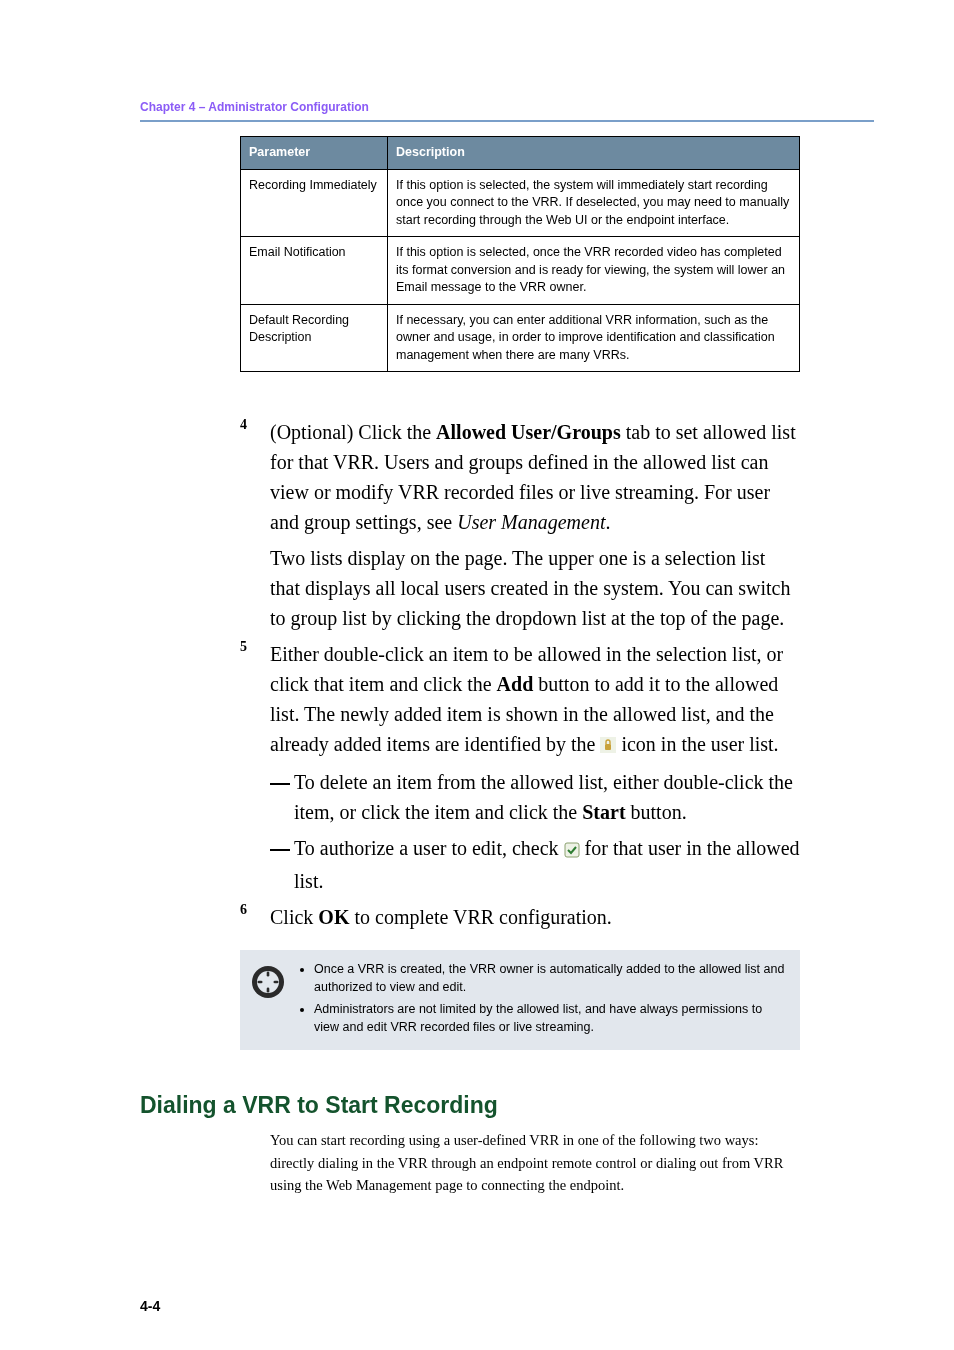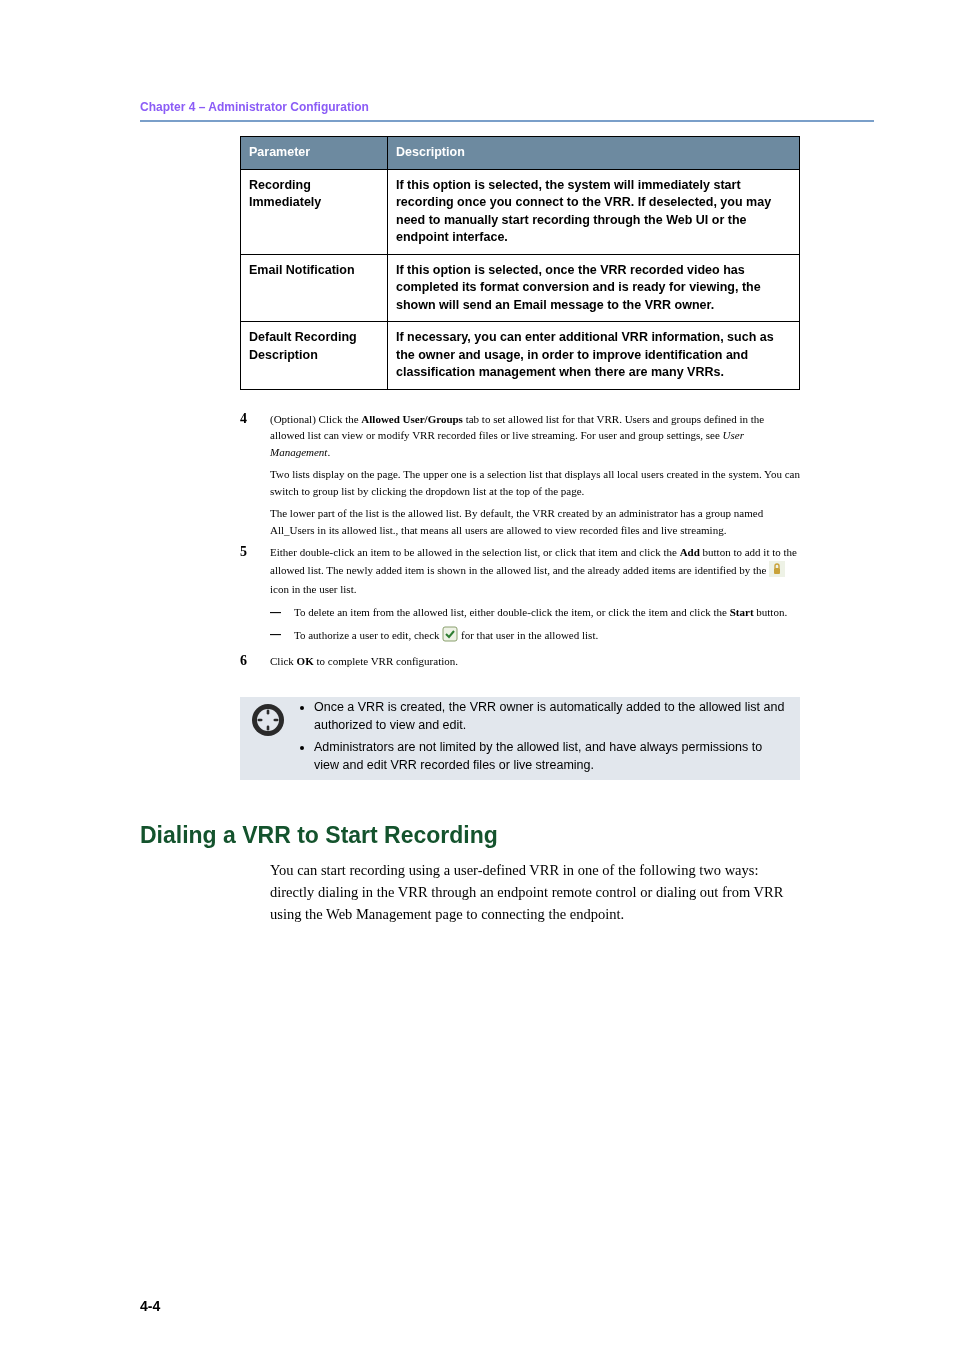--- a/index.html
+++ b/index.html
@@ -25,30 +25,29 @@
   }
   .rule {
     height: 2px;
     background: #7a9fc9;
     margin-bottom: 14px;
   }
   table.params {
     border-collapse: collapse;
     width: 560px;
     margin-left: 100px;
-    margin-bottom: 21px;
+    margin-bottom: 45px;
   }
   table.params th, table.params td {
     border: 1px solid #000;
     padding: 7px 8px;
     text-align: left;
     vertical-align: top;
     font-size: 12.5px;
     line-height: 1.4;
-    font-weight: bold;
   }
   table.params th {
     background: #6d8aa0;
     color: #fff;
     font-weight: bold;
   }
   table.params th.col1 { width: 130px; }
   .body-block {
     margin-left: 100px;
     width: 560px;
@@ -59,21 +58,21 @@
   }
   .step-num {
     width: 30px;
     flex: 0 0 30px;
     font-family: "Palatino Linotype", Palatino, Georgia, serif;
     font-weight: bold;
     font-size: 14px;
   }
   .step-text, .para, .sub-dash, .sub-dash-text {
     font-family: "Palatino Linotype", Palatino, Georgia, serif;
-    font-size: 11px;
+    font-size: 20px;
     line-height: 1.5;
   }
   .para { margin-top: 6px; margin-left: 30px; }
   .sub-dash {
     display: flex;
     margin-left: 30px;
     margin-top: 6px;
   }
   .dash-mark {
     width: 24px;
@@ -81,24 +80,24 @@
     font-weight: bold;
     font-family: Arial, sans-serif;
   }
   .inline-icon {
     display: inline-block;
     vertical-align: middle;
   }
   .note-box {
     display: flex;
     background: #e2e7ed;
-    margin-top: 28px;
+    margin-top: 18px;
     margin-left: 100px;
     width: 560px;
-    padding: 1px 10px;
+    padding: 10px 10px;
     box-sizing: border-box;
     align-items: flex-start;
   }
   .note-icon {
     flex: 0 0 40px;
     margin-right: 8px;
     margin-top: 4px;
   }
   .note-list {
     font-family: Arial, Helvetica, sans-serif;
@@ -145,39 +144,38 @@
         <th>Description</th>
       </tr>
     </thead>
     <tbody>
       <tr>
         <td>Recording Immediately</td>
         <td>If this option is selected, the system will immediately start recording once you connect to the VRR. If deselected, you may need to manually start recording through the Web UI or the endpoint interface.</td>
       </tr>
       <tr>
         <td>Email Notification</td>
-        <td>If this option is selected, once the VRR recorded video has completed its format conversion and is ready for viewing, the shown will send an Email message to the VRR owner.</td>
+        <td>If this option is selected, once the VRR recorded video has completed its format conversion and is ready for viewing, the system will lower an Email message to the VRR owner.</td>
       </tr>
       <tr>
         <td>Default Recording Description</td>
         <td>If necessary, you can enter additional VRR information, such as the owner and usage, in order to improve identification and classification management when there are many VRRs.</td>
       </tr>
     </tbody>
   </table>
 
   <div class="body-block">
 
     <div class="step">
       <div class="step-num">4</div>
       <div class="step-text">
         <span>(Optional) Click the </span><b>Allowed User/Groups</b><span> tab to set allowed list for that VRR. Users and groups defined in the allowed list can view or modify VRR recorded files or live streaming. For user and group settings, see </span><i>User Management</i><span>.</span>
       </div>
     </div>
     <div class="para">Two lists display on the page. The upper one is a selection list that displays all local users created in the system. You can switch to group list by clicking the dropdown list at the top of the page.</div>
-    <div class="para">The lower part of the list is the allowed list. By default, the VRR created by an administrator has a group named All_Users in its allowed list., that means all users are allowed to view recorded files and live streaming.</div>
 
     <div class="step">
       <div class="step-num">5</div>
       <div class="step-text">
         <span>Either double-click an item to be allowed in the selection list, or click that item and click the </span><b>Add</b><span> button to add it to the allowed list. The newly added item is shown in the allowed list, and the already added items are identified by the </span>
         <span class="inline-icon">
           <svg width="16" height="16" viewBox="0 0 16 16">
             <rect x="0" y="0" width="16" height="16" fill="#eef2e6"></rect>
             <rect x="5" y="7" width="6" height="6" rx="1" fill="#c9a23a"></rect>
             <path d="M6 7 v-2 a2 2 0 0 1 4 0 v2" fill="none" stroke="#c9a23a" stroke-width="1.4"></path>

